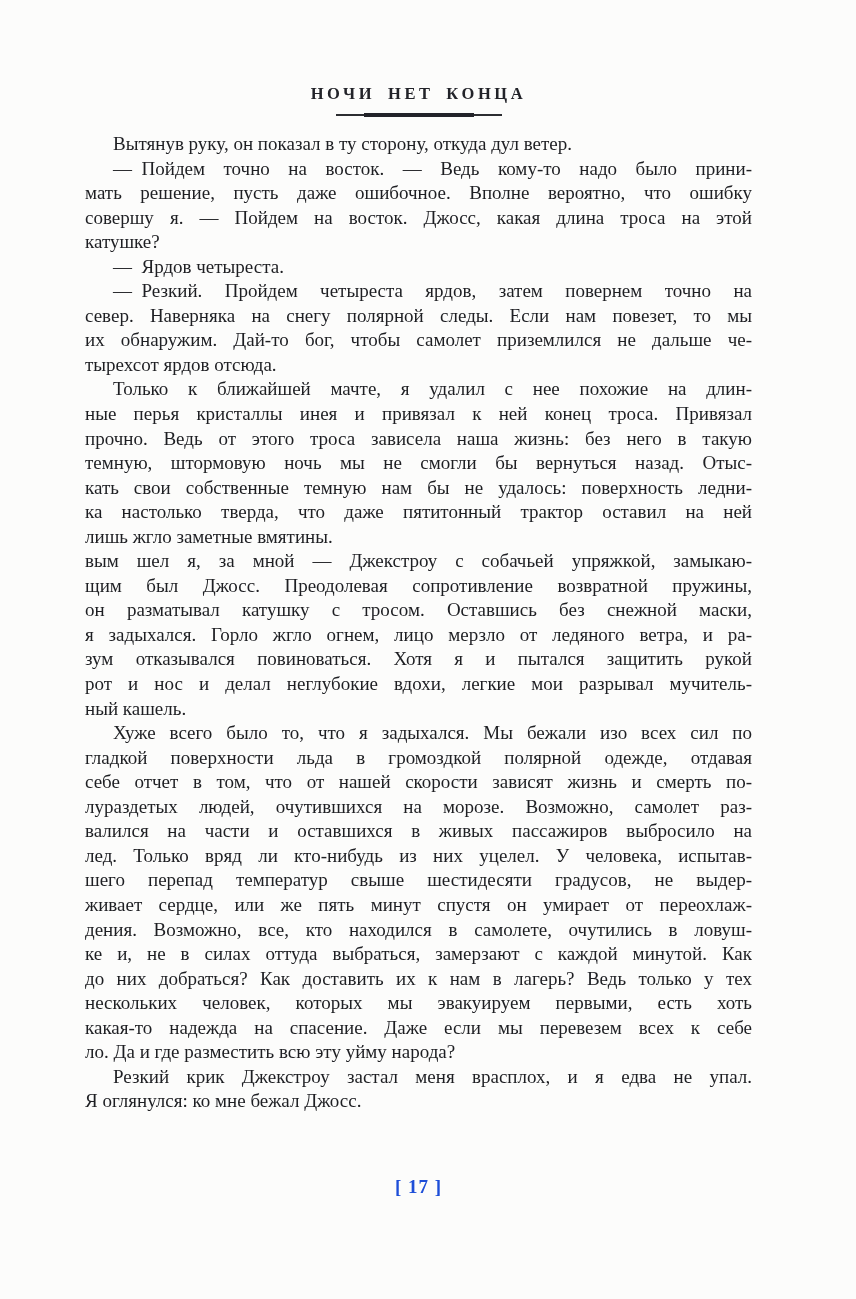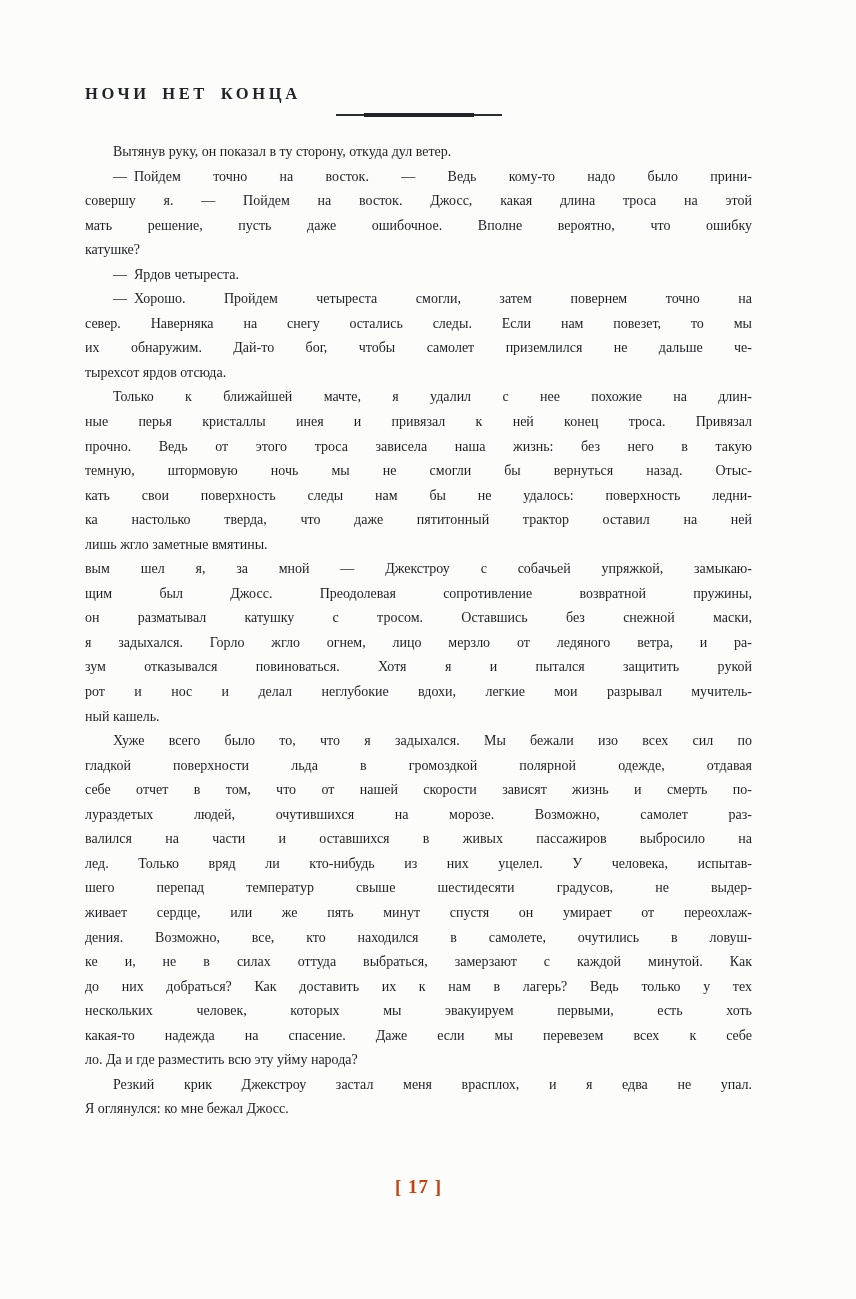--- a/index.html
+++ b/index.html
@@ -14,20 +14,21 @@
     background: #fcfcfb;
     font-family: "Liberation Serif", "DejaVu Serif", serif;
     color: #1e1f23;
     overflow: hidden;
   }
   .running-title {
     position: absolute;
     left: 85px;
     top: 84px;
     width: 667px;
+    text-align: center;
     font-size: 16.5px;
     font-weight: bold;
     letter-spacing: 3.6px;
     word-spacing: 5px;
     color: #222329;
   }
   .ornament {
     position: absolute;
     left: 85px;
     top: 112px;
@@ -48,23 +49,23 @@
     left: 50%;
     top: 0.5px;
     transform: translateX(-50%);
     width: 110px;
     height: 4.6px;
     background: #222329;
   }
   .page-text {
     position: absolute;
     left: 85px;
-    top: 140px;
+    top: 132px;
     width: 667px;
-    font-size: 14px;
+    font-size: 19px;
   }
   .line {
     height: 24.55px;
     line-height: 24.55px;
     text-align: justify;
     text-align-last: justify;
     white-space: normal;
   }
   .line.last {
     text-align-last: left;
@@ -74,51 +75,51 @@
   }
   .page-number {
     position: absolute;
     left: 85px;
     top: 1176px;
     width: 667px;
     text-align: center;
     font-size: 19px;
     font-weight: bold;
     letter-spacing: 1px;
-    color: #c2410c;
+    color: #1d4ed8;
   }
 </style>
 </head>
 <body>
 
 <div class="page">
 
   <div class="running-title">НОЧИ НЕТ КОНЦА</div>
 
   <div class="ornament">
     <div class="thin"></div>
     <div class="thick"></div>
   </div>
 
   <div class="page-text">
       <div class="line first last">Вытянув руку, он показал в ту сторону, откуда дул ветер.</div>
       <div class="line first">— Пойдем точно на восток. — Ведь кому-то надо было прини-</div>
+      <div class="line">мать решение, пусть даже ошибочное. Вполне вероятно, что ошибку</div>
       <div class="line">совершу я. — Пойдем на восток. Джосс, какая длина троса на этой</div>
-      <div class="line">мать решение, пусть даже ошибочное. Вполне вероятно, что ошибку</div>
       <div class="line last">катушке?</div>
       <div class="line first last">— Ярдов четыреста.</div>
-      <div class="line first">— Хорошо. Пройдем четыреста смогли, затем повернем точно на</div>
-      <div class="line">север. Наверняка на снегу остались следы. Если нам повезет, то мы</div>
+      <div class="line first">— Резкий. Пройдем четыреста ярдов, затем повернем точно на</div>
+      <div class="line">север. Наверняка на снегу полярной следы. Если нам повезет, то мы</div>
       <div class="line">их обнаружим. Дай-то бог, чтобы самолет приземлился не дальше че-</div>
       <div class="line last">тырехсот ярдов отсюда.</div>
       <div class="line first">Только к ближайшей мачте, я удалил с нее похожие на длин-</div>
       <div class="line">ные перья кристаллы инея и привязал к ней конец троса. Привязал</div>
       <div class="line">прочно. Ведь от этого троса зависела наша жизнь: без него в такую</div>
       <div class="line">темную, штормовую ночь мы не смогли бы вернуться назад. Отыс-</div>
-      <div class="line">кать свои поверхность следы нам бы не удалось: поверхность ледни-</div>
+      <div class="line">кать свои собственные темную нам бы не удалось: поверхность ледни-</div>
       <div class="line">ка настолько тверда, что даже пятитонный трактор оставил на ней</div>
       <div class="line last">лишь жгло заметные вмятины.</div>
       <div class="line">вым шел я, за мной — Джекстроу с собачьей упряжкой, замыкаю-</div>
       <div class="line">щим был Джосс. Преодолевая сопротивление возвратной пружины,</div>
       <div class="line">он разматывал катушку с тросом. Оставшись без снежной маски,</div>
       <div class="line">я задыхался. Горло жгло огнем, лицо мерзло от ледяного ветра, и ра-</div>
       <div class="line">зум отказывался повиноваться. Хотя я и пытался защитить рукой</div>
       <div class="line">рот и нос и делал неглубокие вдохи, легкие мои разрывал мучитель-</div>
       <div class="line last">ный кашель.</div>
       <div class="line first">Хуже всего было то, что я задыхался. Мы бежали изо всех сил по</div>

